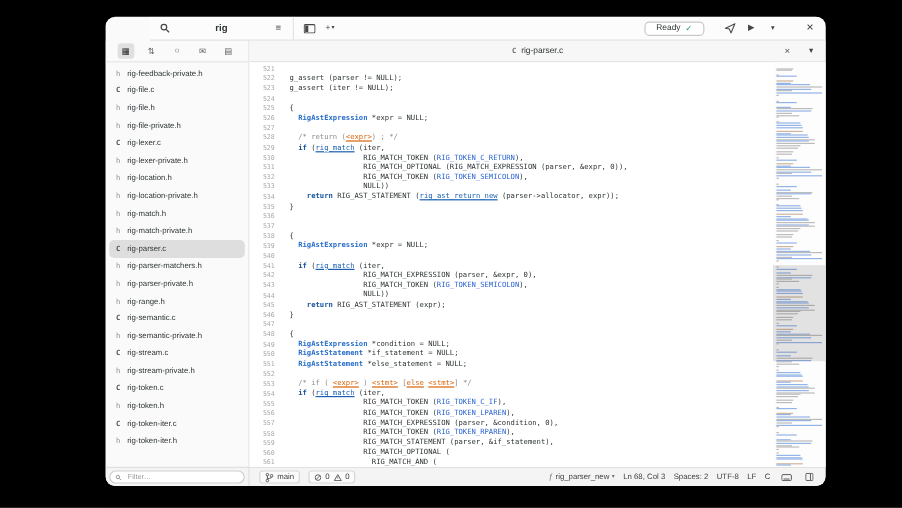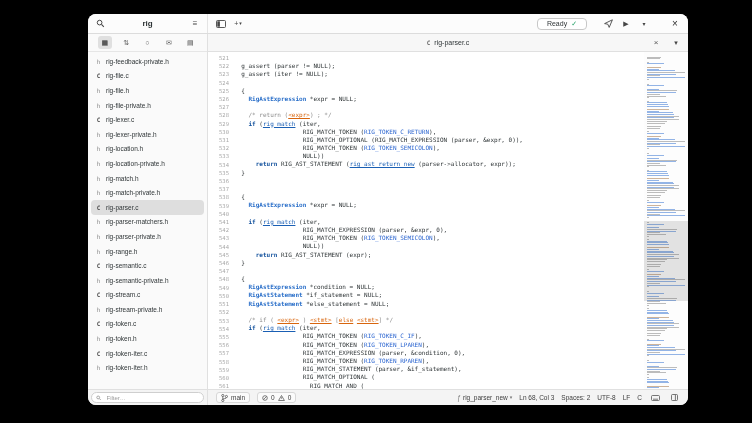--- a/index.html
+++ b/index.html
@@ -1,21 +1,21 @@
 <!DOCTYPE html>
 <html><head>
 <meta charset="utf-8">
 <style>
   html,body{margin:0;padding:0;width:752px;height:423px;background:#000;overflow:hidden;}
   *{box-sizing:border-box;}
   .window{position:absolute;left:88px;top:14px;width:600px;height:391px;background:#fafafa;
     border-radius:8px;display:flex;flex-direction:column;overflow:hidden;
     font-family:"Liberation Sans",sans-serif;color:#2e3436;box-shadow:0 3px 14px rgba(0,0,0,.6);}
   
-  .headerbar{height:20px;flex:0 0 20px;display:flex;align-items:stretch;background:#fcfcfc;border-bottom:1px solid #dcdcdc;}
+  .headerbar{height:20px;flex:0 0 20px;display:flex;align-items:stretch;background:#fcfcfc;border-bottom:1px solid #dcdcdc;margin-left:37px;}
   .hdr-left{width:120px;flex:0 0 120px;display:flex;align-items:center;justify-content:space-between;padding:0 6px;border-right:1px solid #e4e4e4;}
   .hdr-title{font-size:8px;font-weight:bold;color:#2e3436;}
   .icon-btn{display:flex;align-items:center;justify-content:center;min-width:12px;height:14px;border-radius:3px;color:#454545;font-size:8px;line-height:1;cursor:default;}
   .hdr-rest{flex:1;display:flex;align-items:center;padding:0 7px;gap:5px;}
   .spacer{flex:1;}
   .omnibar{display:flex;align-items:center;gap:4px;border:1px solid #c8c8c8;background:#ffffff;border-radius:4px;padding:1px 9px;font-size:7px;color:#2e3436;}
   .check{color:#26a269;font-size:7px;}
   .runicons{display:flex;align-items:center;gap:6px;margin-left:10px;margin-right:14px;}
   .glyph{font-size:7px;color:#454545;line-height:1;}
   .close-x{font-size:10px;color:#333;}

